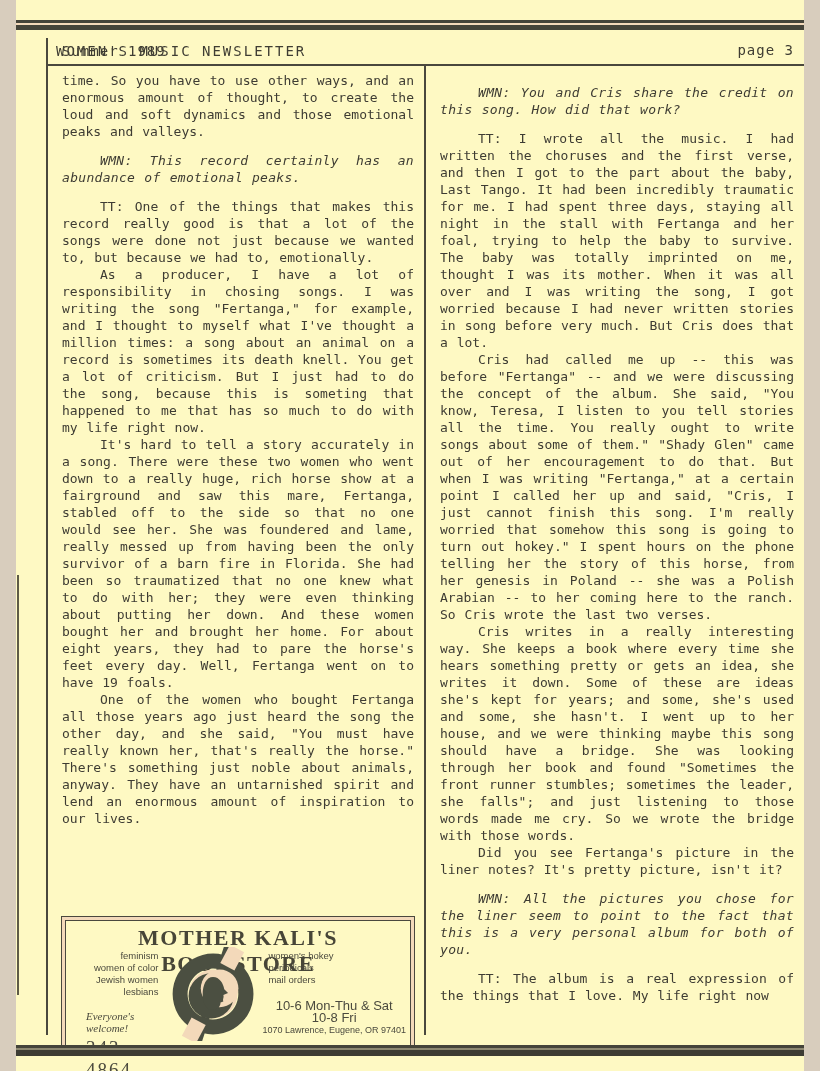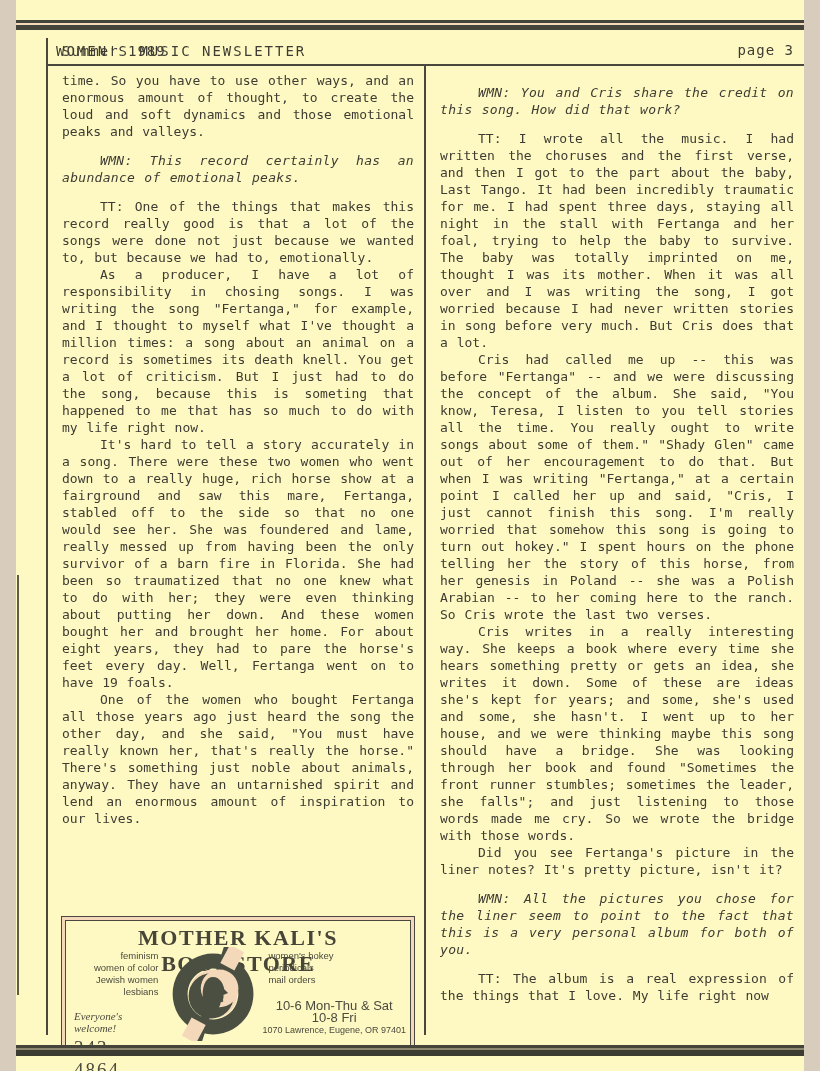--- a/index.html
+++ b/index.html
@@ -34,21 +34,21 @@
   .para.noindent { text-indent:0; }
   .para.q { font-style:italic; margin:12px 0; letter-spacing:.3px; }
 
   
   .ad { position:absolute; left:45px; top:916px; width:352px; height:132px;
     border:1px solid #4a483e; box-shadow:inset 0 0 0 3px #f3d9ba, inset 0 0 0 4px #4a483e;
     color:#4b4a3e; }
   .ad-title { margin-top:8px; text-align:center; font-family:"Liberation Serif", serif;
     font-size:22px; font-weight:600; letter-spacing:1.5px; color:#474537; }
   .ad-mid { position:absolute; left:8px; right:8px; top:28px; bottom:6px; display:flex; }
-  .ad-leftcol { width:125px; margin-left:4px; display:flex; flex-direction:column; }
+  .ad-leftcol { width:125px; margin-left:16px; display:flex; flex-direction:column; }
   .ad-topics-left { text-align:right; font-family:"Liberation Sans", sans-serif; font-size:9.5px; line-height:12px; padding-top:5px; }
   .ad-welcome { margin-top:12px; font-family:"Liberation Serif", serif; font-style:italic; font-size:11px; }
   .ad-phone { font-family:"Liberation Serif", serif; font-size:19px; letter-spacing:2px; margin-top:3px; }
   .ad-logo { width:94px; height:94px; margin:2px 2px 0 8px; flex:none; }
   .ad-rightcol { flex:1; display:flex; flex-direction:column; font-family:"Liberation Sans", sans-serif; }
   .ad-topics-right { text-align:left; font-size:9.5px; line-height:12px; padding-top:5px; padding-left:6px; }
   .ad-hours { margin-top:14px; text-align:center; font-size:13px; line-height:12px; }
   .ad-address { text-align:center; font-size:9px; margin-top:1px; white-space:nowrap; }
   .ad-topic { white-space:nowrap; }
 </style>

